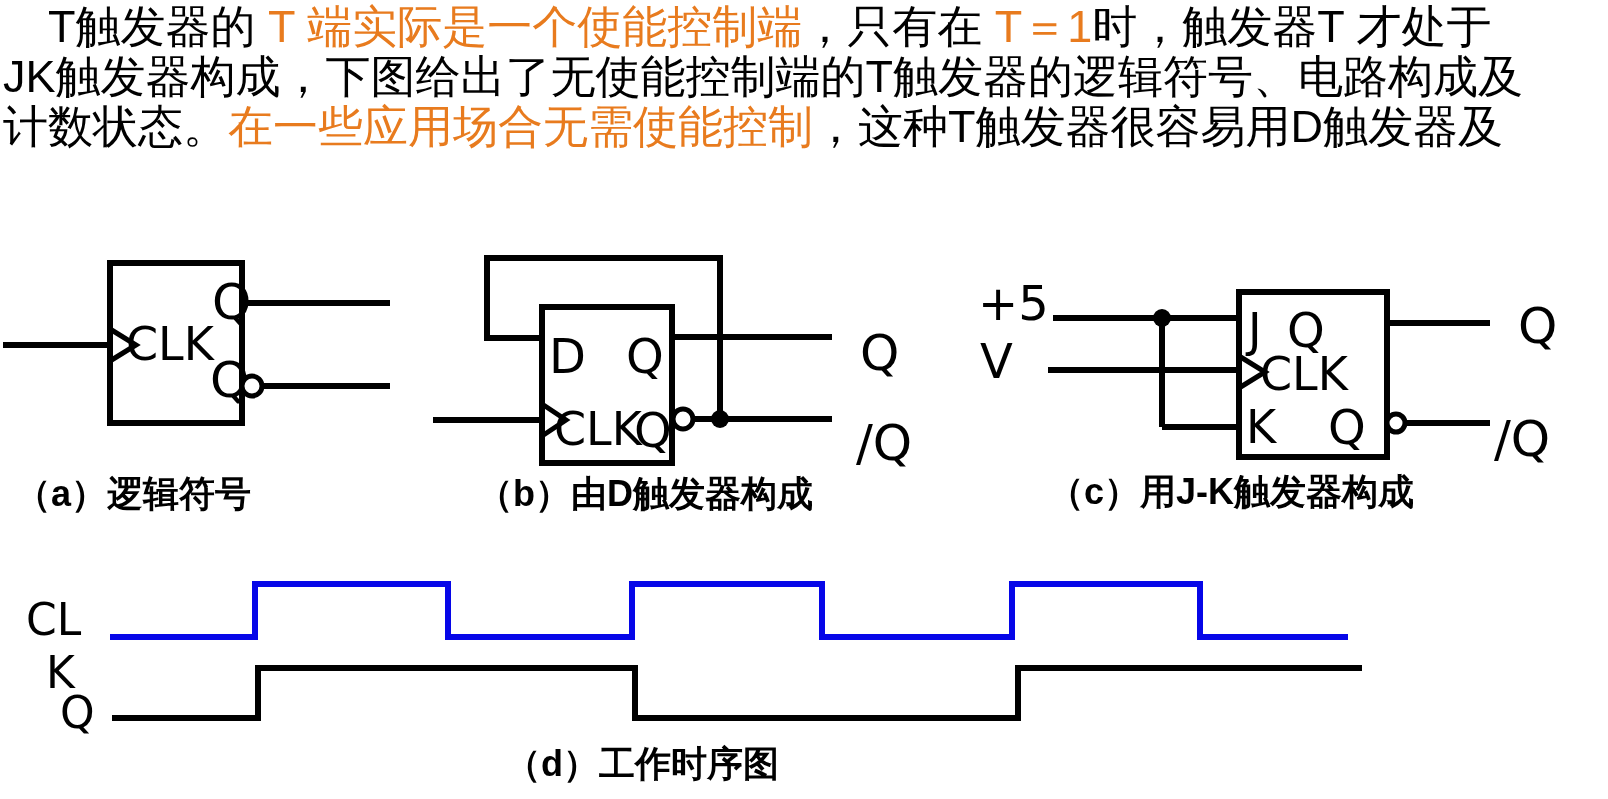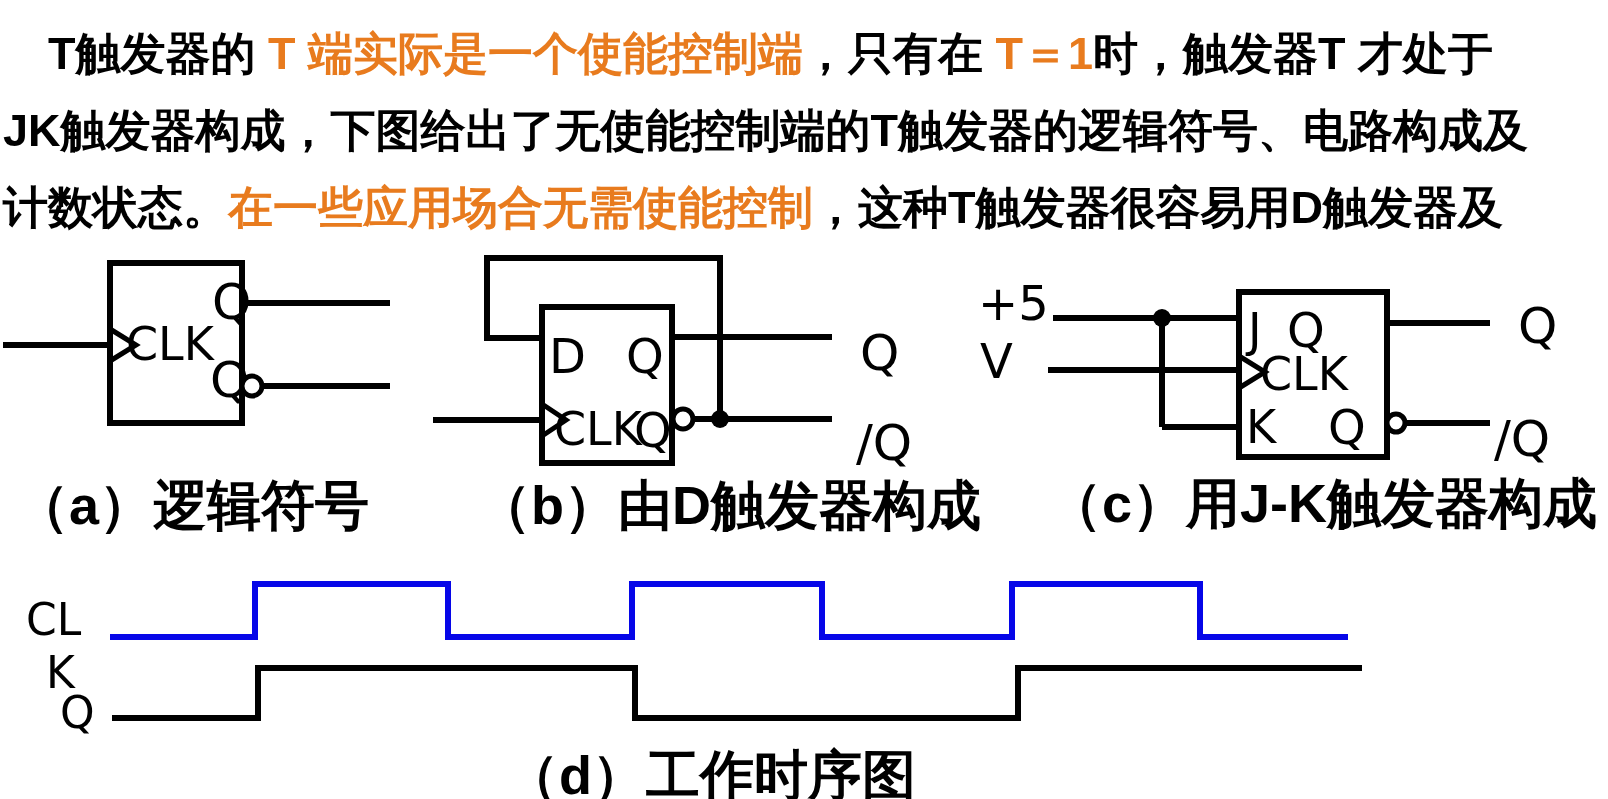--- a/index.html
+++ b/index.html
@@ -1,22 +1,22 @@
 <!DOCTYPE html>
 <html style="--ink: #000000; --orange: #e87b1e;"><head>
 <meta charset="utf-8">
 <style>
   html,body{margin:0;padding:0;background:#fff;}
   #page{position:relative;width:1608px;height:799px;background:#fff;overflow:hidden;
         font-family:"Liberation Sans","DejaVu Sans",sans-serif;}
   .paragraph{position:absolute;left:3px;top:2px;width:1605px;}
-  .pline{white-space:nowrap;font-size:45px;font-weight:bold;line-height:50px;letter-spacing:0px;color:var(--ink,#000);margin-top:27px;}
+  .pline{white-space:nowrap;font-size:45px;font-weight:normal;line-height:50px;letter-spacing:0px;color:var(--ink,#000);}
   .seg{color:var(--ink,#000);}
   .seg.orange{color:var(--orange,#e87b1e);}
-  .caption{position:absolute;font-size:54px;font-weight:bold;color:var(--ink,#000);white-space:nowrap;}
+  .caption{position:absolute;font-size:36px;font-weight:bold;color:var(--ink,#000);white-space:nowrap;}
   svg text{font-family:"DejaVu Sans","Liberation Sans",sans-serif;fill:#000;font-weight:400;}
   svg{position:absolute;left:0;top:0;}
 </style>
 </head>
 <body>
 
 <div id="page">
 
   <div class="paragraph">
     <div class="pline"><span class="seg">　T触发器的 </span><span class="seg orange">T 端实际是一个使能控制端</span><span class="seg">，只有在 </span><span class="seg orange">T＝1</span><span class="seg">时，触发器T 才处于</span></div>

